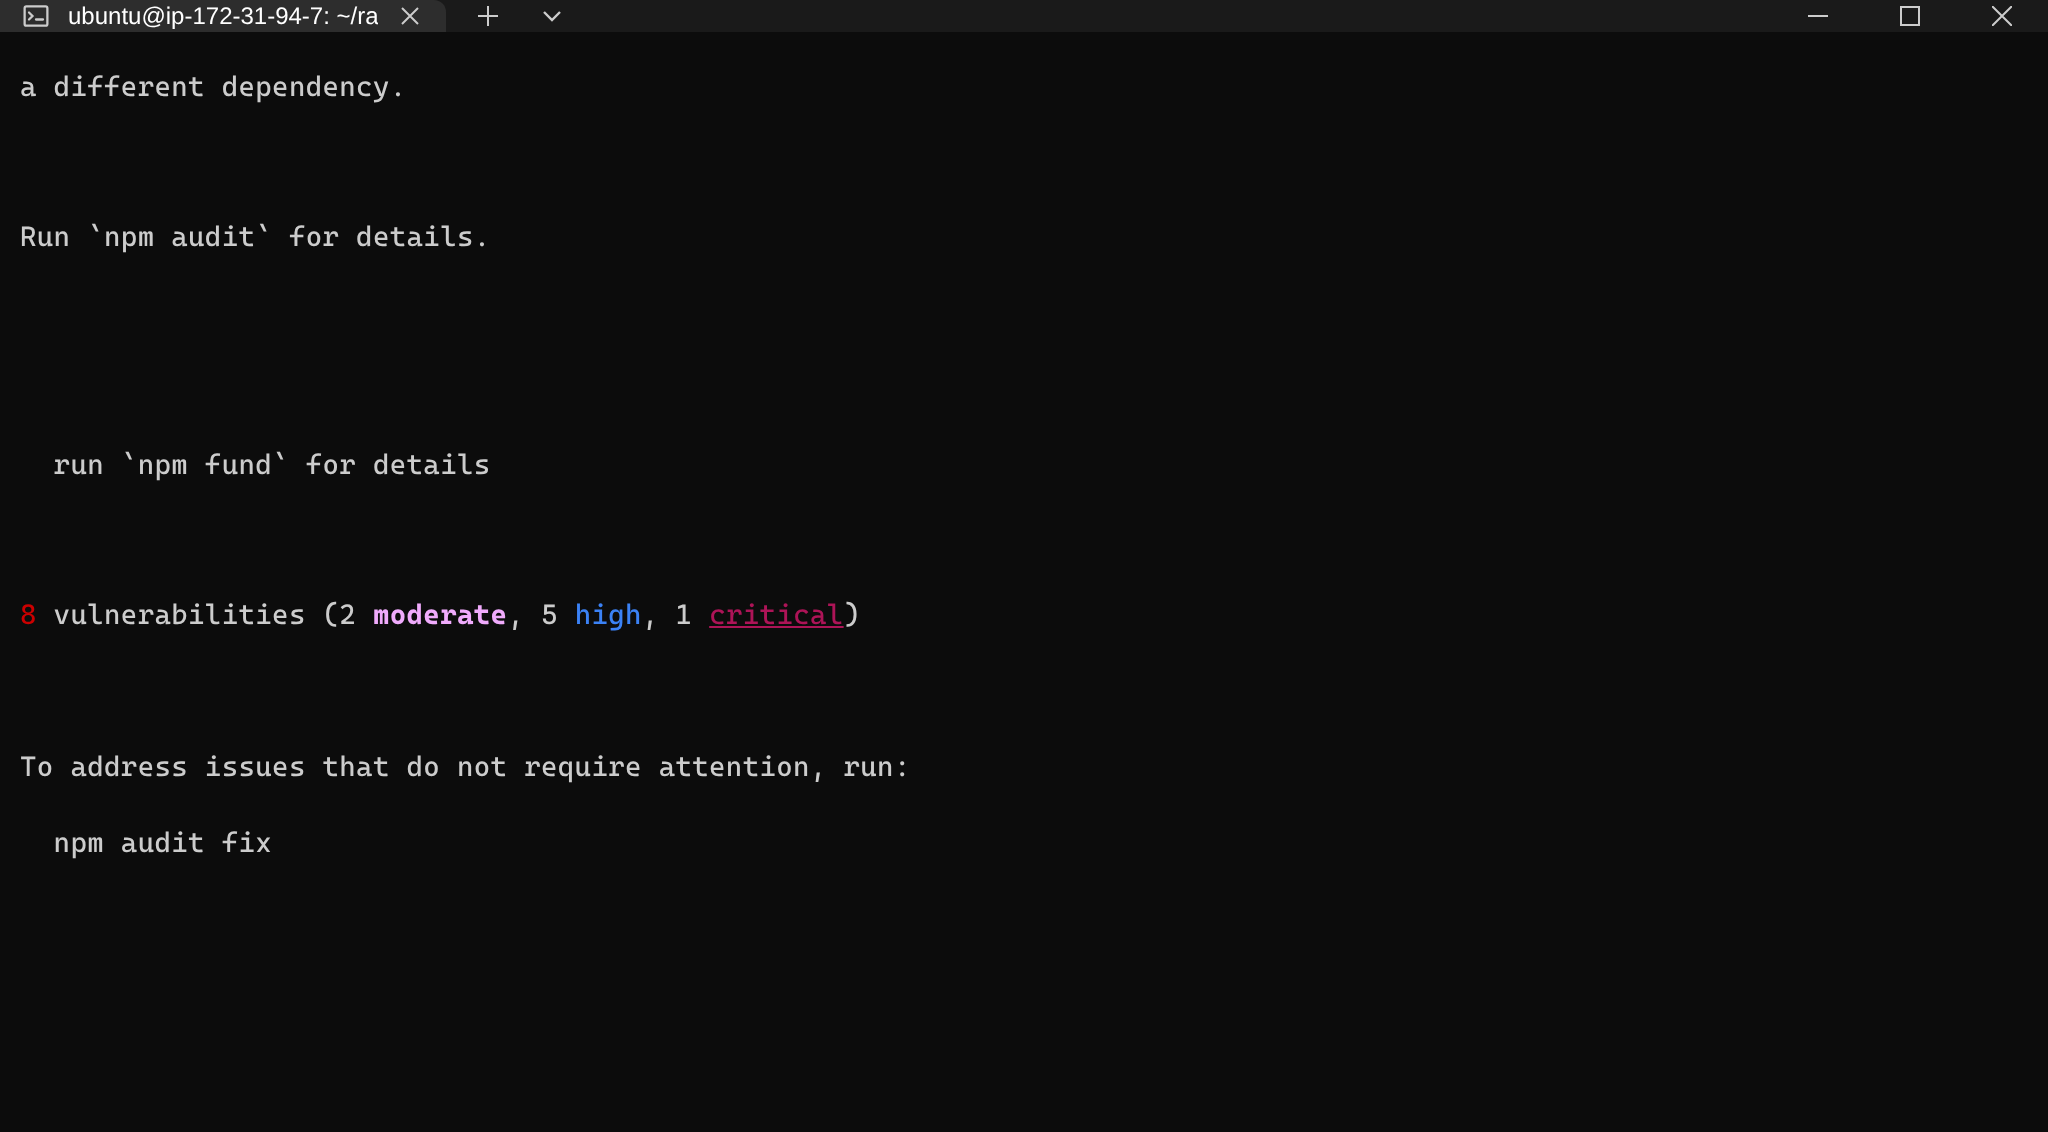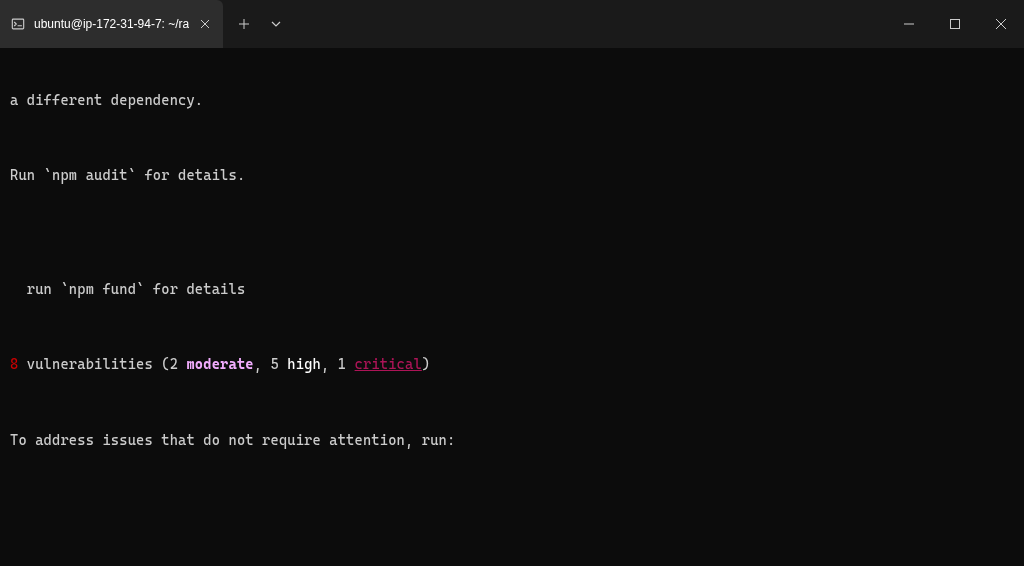--- a/index.html
+++ b/index.html
@@ -6,21 +6,21 @@
     body {
       width: 1024px;
       height: 566px;
       background: #0c0c0c;
       font-family: 'Cascadia Mono', 'Consolas', monospace;
       font-size: 14px;
       overflow: hidden;
       color: #cccccc;
     }
     .titlebar {
-      height: 48px;
+      height: 16px;
       background: #1a1a1a;
       display: flex;
       align-items: stretch;
       user-select: none;
     }
     .tab {
       display: flex;
       align-items: center;
       background: #2d2d2d;
       padding: 0 10px;
@@ -79,33 +79,33 @@
     }
     .win-btn {
       width: 46px;
       display: flex;
       align-items: center;
       justify-content: center;
       color: #cccccc;
       cursor: pointer;
     }
     .terminal {
-      padding: 24px 10px 10px 10px;
+      padding: 0 10px 10px 10px;
       line-height: 1.35;
       white-space: pre;
       letter-spacing: 0.2px;
       background: #0c0c0c;
       height: calc(566px - 32px);
       overflow: hidden;
     }
     .line { min-height: 1.35em; }
     .white  { color: #cccccc; }
     .red    { color: #cc0000; }
     .yellow { color: #f0abfc; font-weight: bold; }
-    .hired  { color: #ffffff; }
+    .hired  { color: #3b82f6; }
     .magenta{ color: #ad1457; text-decoration: underline; }
     @keyframes blink { 50% { opacity: 0; } }
   </style>
 </head>
 <body>
 
 <div class="titlebar">
   <div class="tab">
     <span class="tab-icon">
       <svg viewBox="0 0 16 16" fill="none" stroke="#cccccc" stroke-width="1.3">
@@ -156,20 +156,21 @@
 <div class="line white">a different dependency.</div>
 <div class="line"></div>
 <div class="line white">Run `npm audit` for details.</div>
 <div class="line"></div>
 <div class="line"></div>
 <div class="line white">  run `npm fund` for details</div>
 <div class="line"></div>
 <div class="line"><span class="red">8</span><span class="white"> vulnerabilities (2 </span><span class="yellow">moderate</span><span class="white">, 5 </span><span class="hired">high</span><span class="white">, 1 </span><span class="magenta">critical</span><span class="white">)</span></div>
 <div class="line"></div>
 <div class="line white">To address issues that do not require attention, run:</div>
+<div class="line white">  npm audit fix</div>
 <div class="line"></div>
 
 
 
 
 
 
 
 
 

